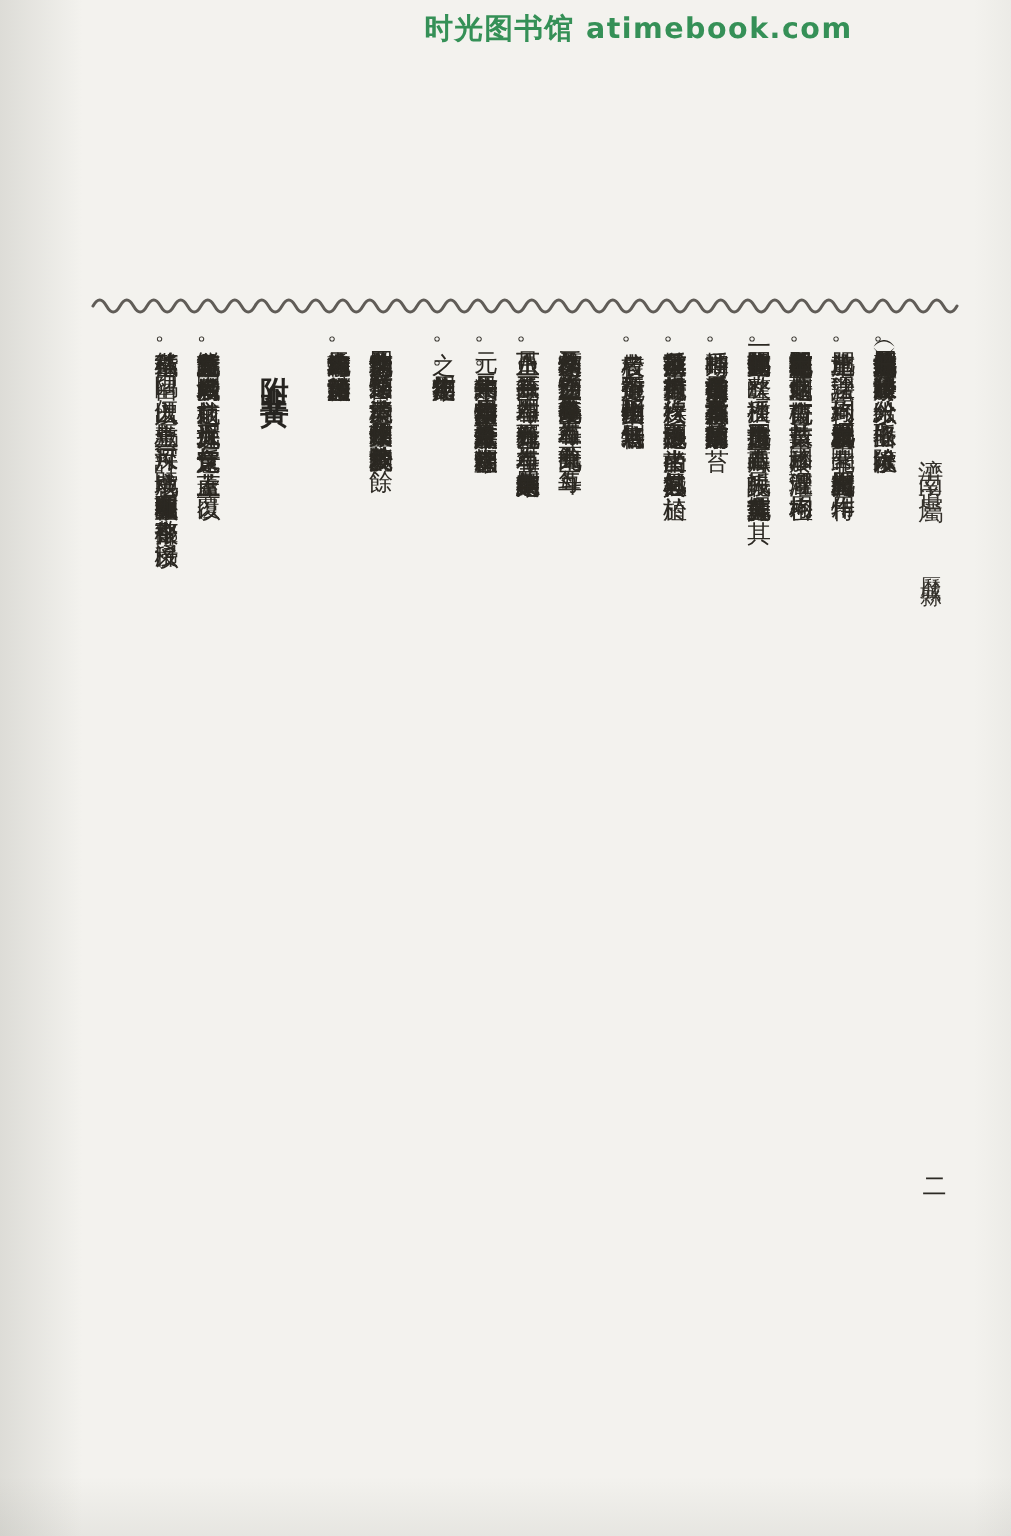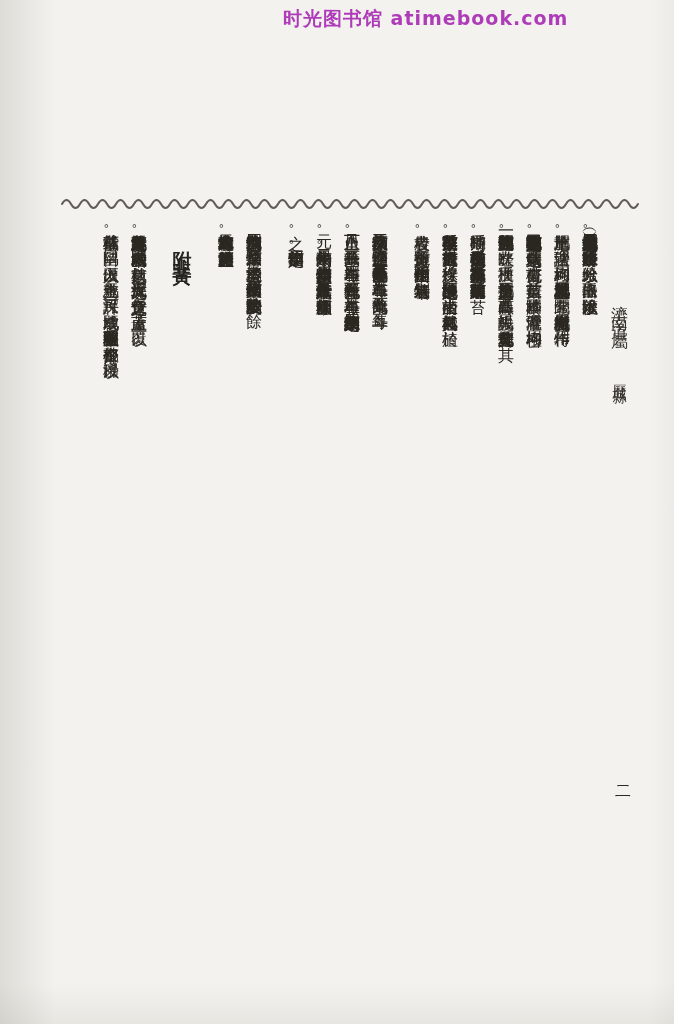--- a/index.html
+++ b/index.html
@@ -49,21 +49,21 @@
   .col.subheading{
     font-size:19px;font-weight:bold;letter-spacing:7px;
     text-indent:14px;color:#262420;
   }
 </style>
 </head>
 <body>
 
 <div class="page">
 
-  <div class="watermark" style="color: #a21caf;">时光图书馆 atimebook.com</div>
+  <div class="watermark" style="color: #15803d;">时光图书馆 atimebook.com</div>
 
   <svg class="wavy" width="584" height="16">
     <path id="wavepath" fill="none" stroke="#45423c" stroke-width="2" stroke-linecap="round" opacity="0.85" d="M2,8 q4.5,-8 9,0 q4.5,8 9,0 q4.5,-8 9,0 q4.5,8 9,0 q4.5,-8 9,0 q4.5,8 9,0 q4.5,-8 9,0 q4.5,8 9,0 q4.5,-8 9,0 q4.5,8 9,0 q4.5,-8 9,0 q4.5,8 9,0 q4.5,-8 9,0 q4.5,8 9,0 q4.5,-8 9,0 q4.5,8 9,0 q4.5,-8 9,0 q4.5,8 9,0 q4.5,-8 9,0 q4.5,8 9,0 q4.5,-8 9,0 q4.5,8 9,0 q4.5,-8 9,0 q4.5,8 9,0 q4.5,-8 9,0 q4.5,8 9,0 q4.5,-8 9,0 q4.5,8 9,0 q4.5,-8 9,0 q4.5,8 9,0 q4.5,-8 9,0 q4.5,8 9,0 q4.5,-8 9,0 q4.5,8 9,0 q4.5,-8 9,0 q4.5,8 9,0 q4.5,-8 9,0 q4.5,8 9,0 q4.5,-8 9,0 q4.5,8 9,0 q4.5,-8 9,0 q4.5,8 9,0 q4.5,-8 9,0 q4.5,8 9,0 q4.5,-8 9,0 q4.5,8 9,0 q4.5,-8 9,0 q4.5,8 9,0 q4.5,-8 9,0 q4.5,8 9,0 q4.5,-8 9,0 q4.5,8 9,0 q4.5,-8 9,0 q4.5,8 9,0 q4.5,-8 9,0 q4.5,8 9,0 q4.5,-8 9,0 q4.5,8 9,0 q4.5,-8 9,0 q4.5,8 9,0 q4.5,-8 9,0 q4.5,8 9,0 q4.5,-8 9,0 q4.5,8 9,0"></path>
   </svg>
 
   <div class="margin-header">
     <span class="region">濟南道屬</span>
     <span class="county">歷城縣</span>
   </div>
 

